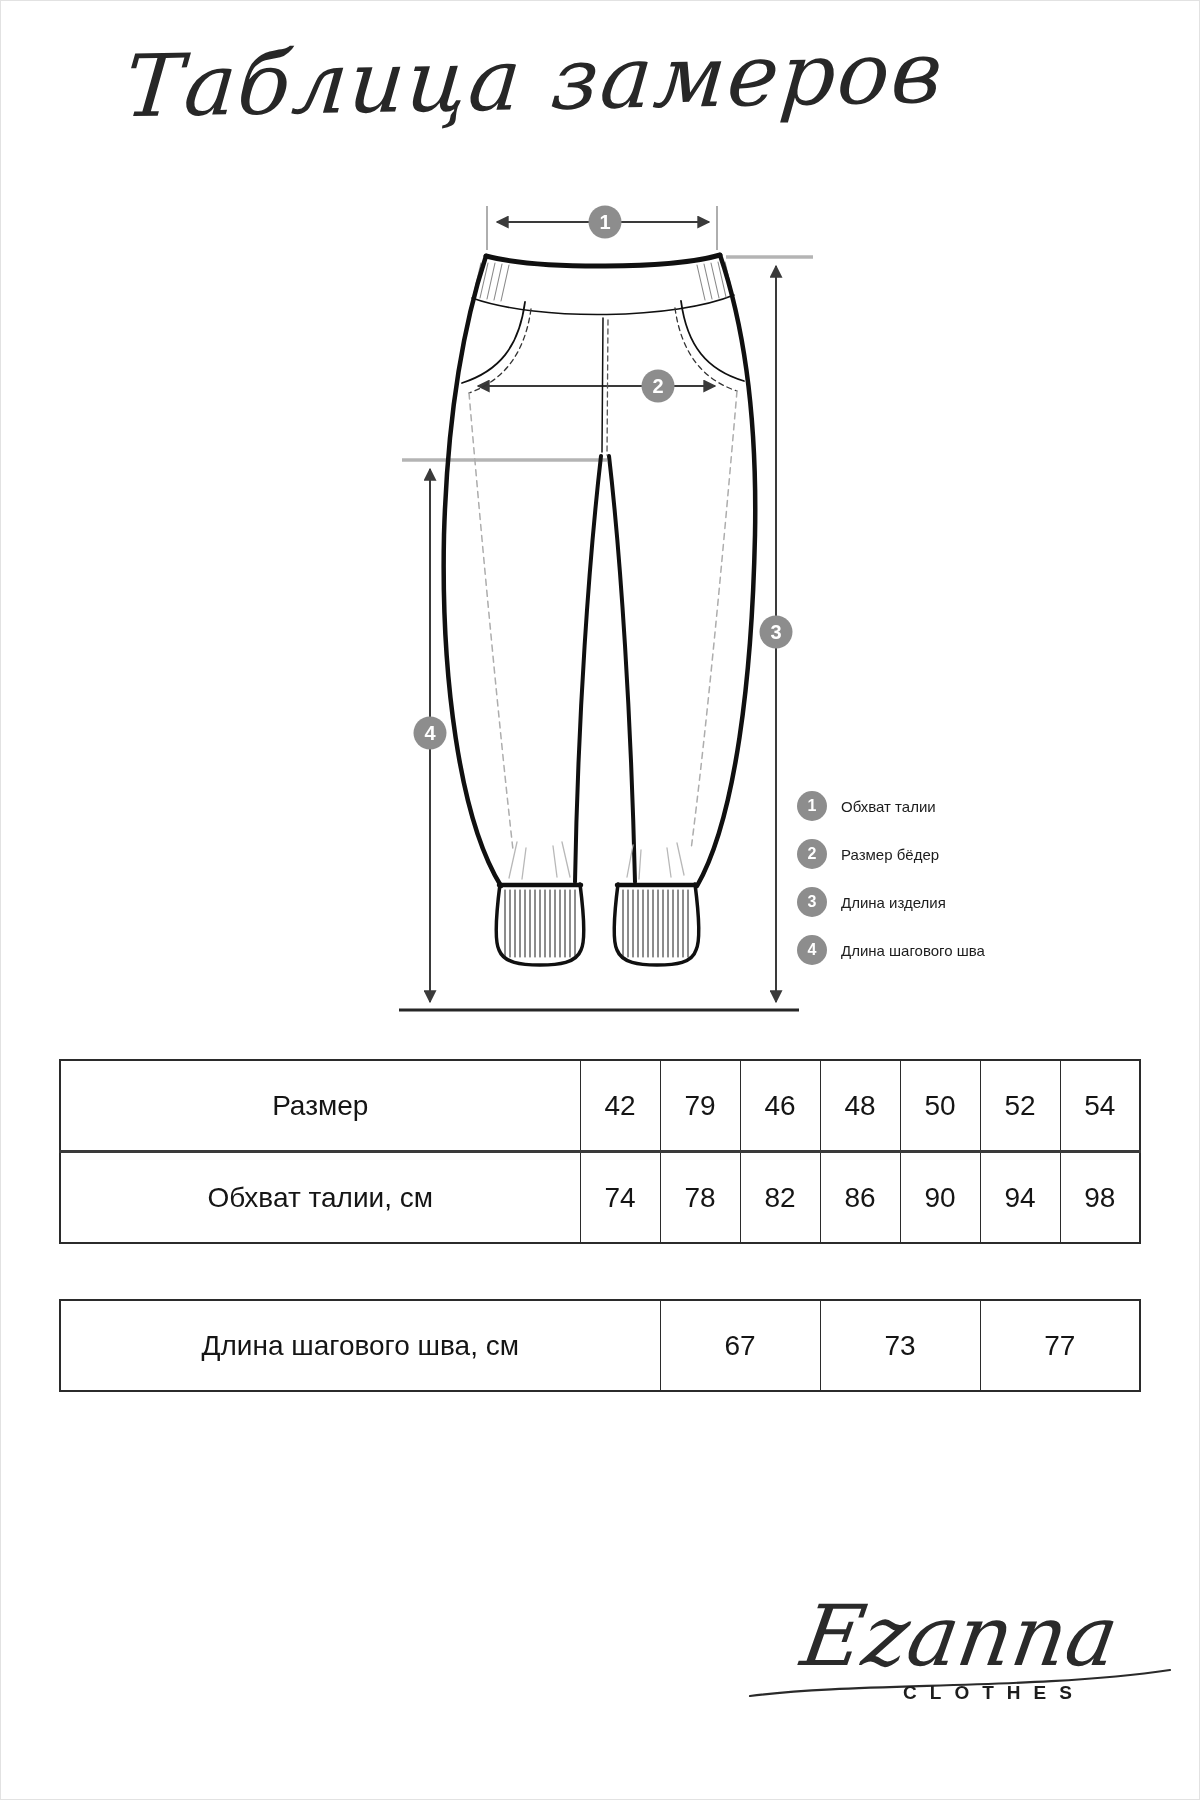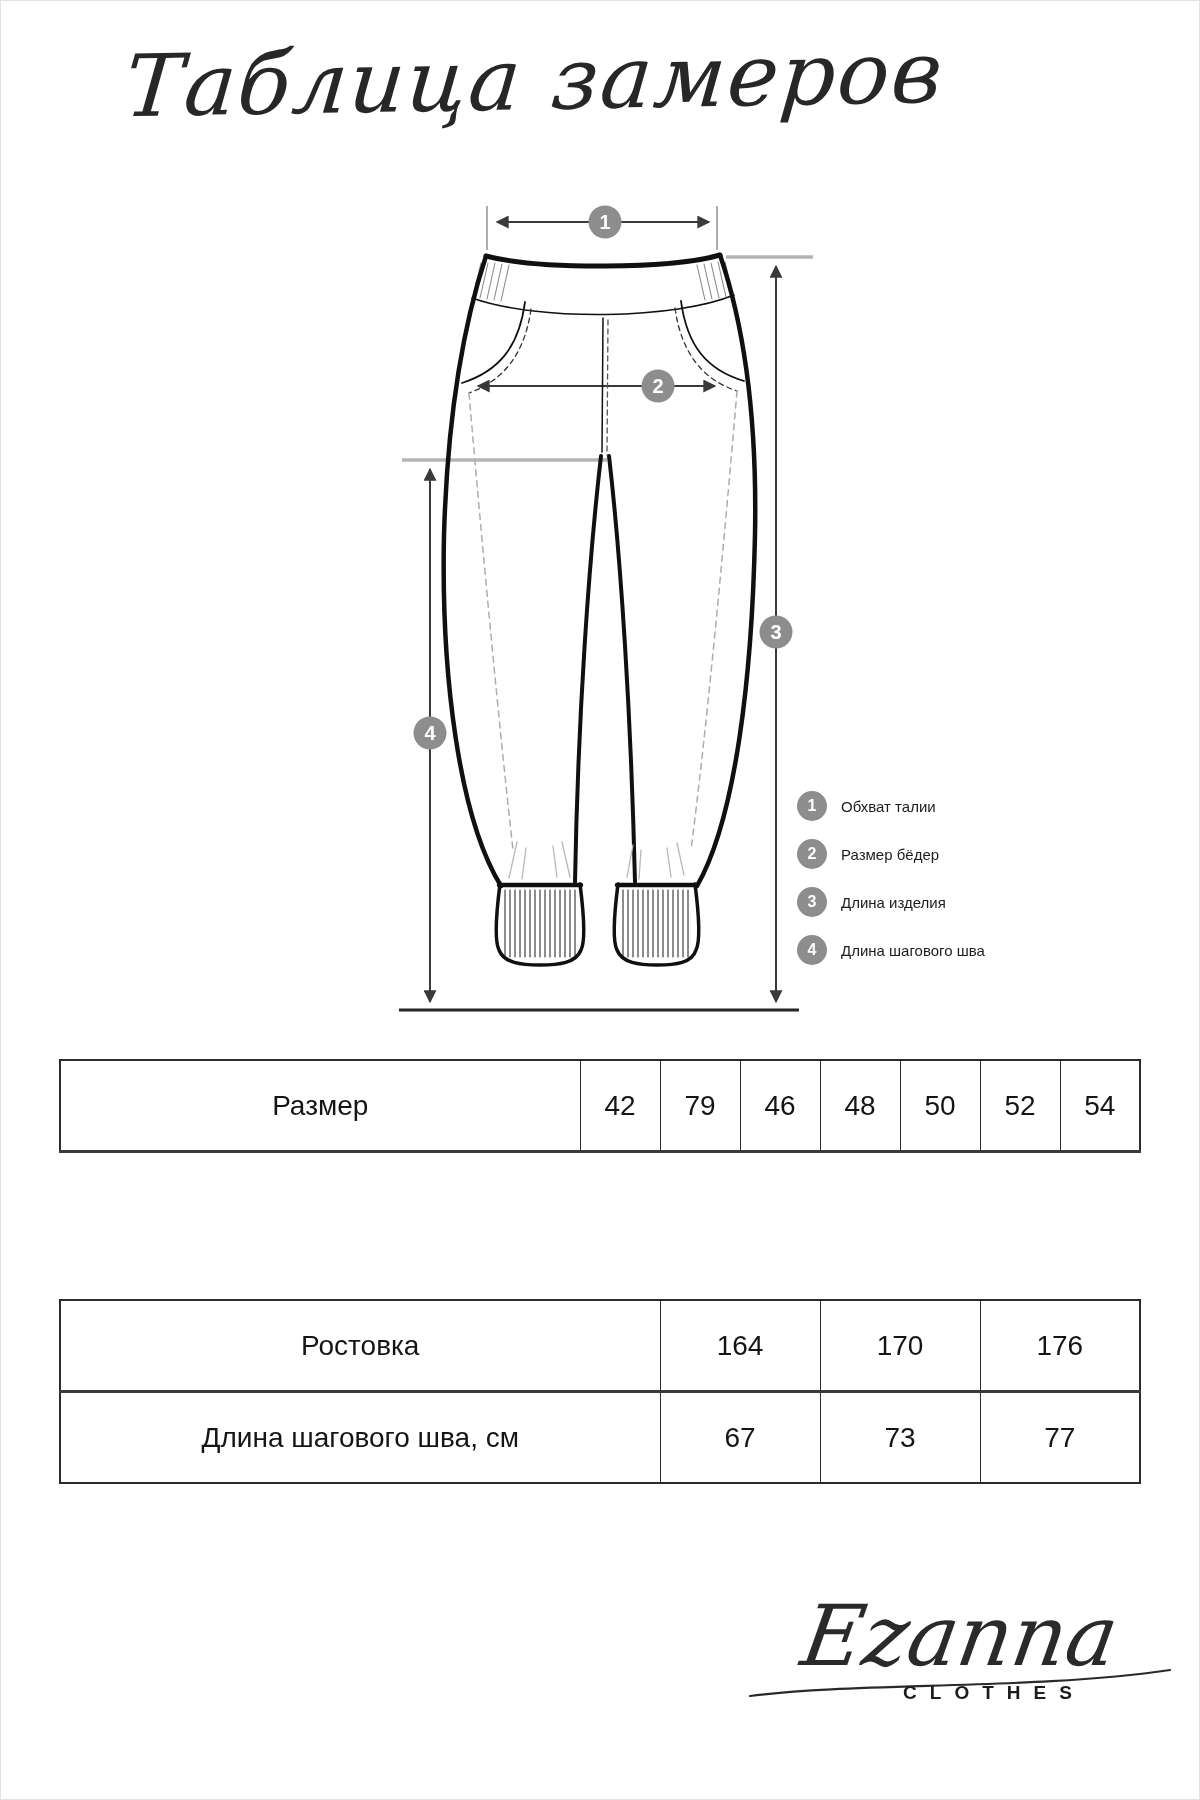--- a/index.html
+++ b/index.html
@@ -169,37 +169,41 @@
         <tr class="hdr">
       <td>Размер</td>
       <td>42</td>
       <td>79</td>
       <td>46</td>
       <td>48</td>
       <td>50</td>
       <td>52</td>
       <td>54</td>
     </tr>
+    <tr>
+      <td>Обхват талии, см</td>
+      <td>74</td>
+      <td>78</td>
+      <td>82</td>
+      <td>86</td>
+      <td>90</td>
+      <td>94</td>
+      <td>98</td>
+    </tr>
   </tbody>
     </table>
 
   <table class="meas t2">
     <colgroup>
       <col style="width:600px">
         <col style="width:160px">
         <col style="width:160px">
         <col style="width:160px">
     </colgroup>
     <tbody>
-        <tr class="hdr">
-      <td>Ростовка</td>
-      <td>164</td>
-      <td>170</td>
-      <td>176</td>
-    </tr>
     <tr>
       <td>Длина шагового шва, см</td>
       <td>67</td>
       <td>73</td>
       <td>77</td>
     </tr>
   </tbody>
     </table>
 
   <div class="brand">

